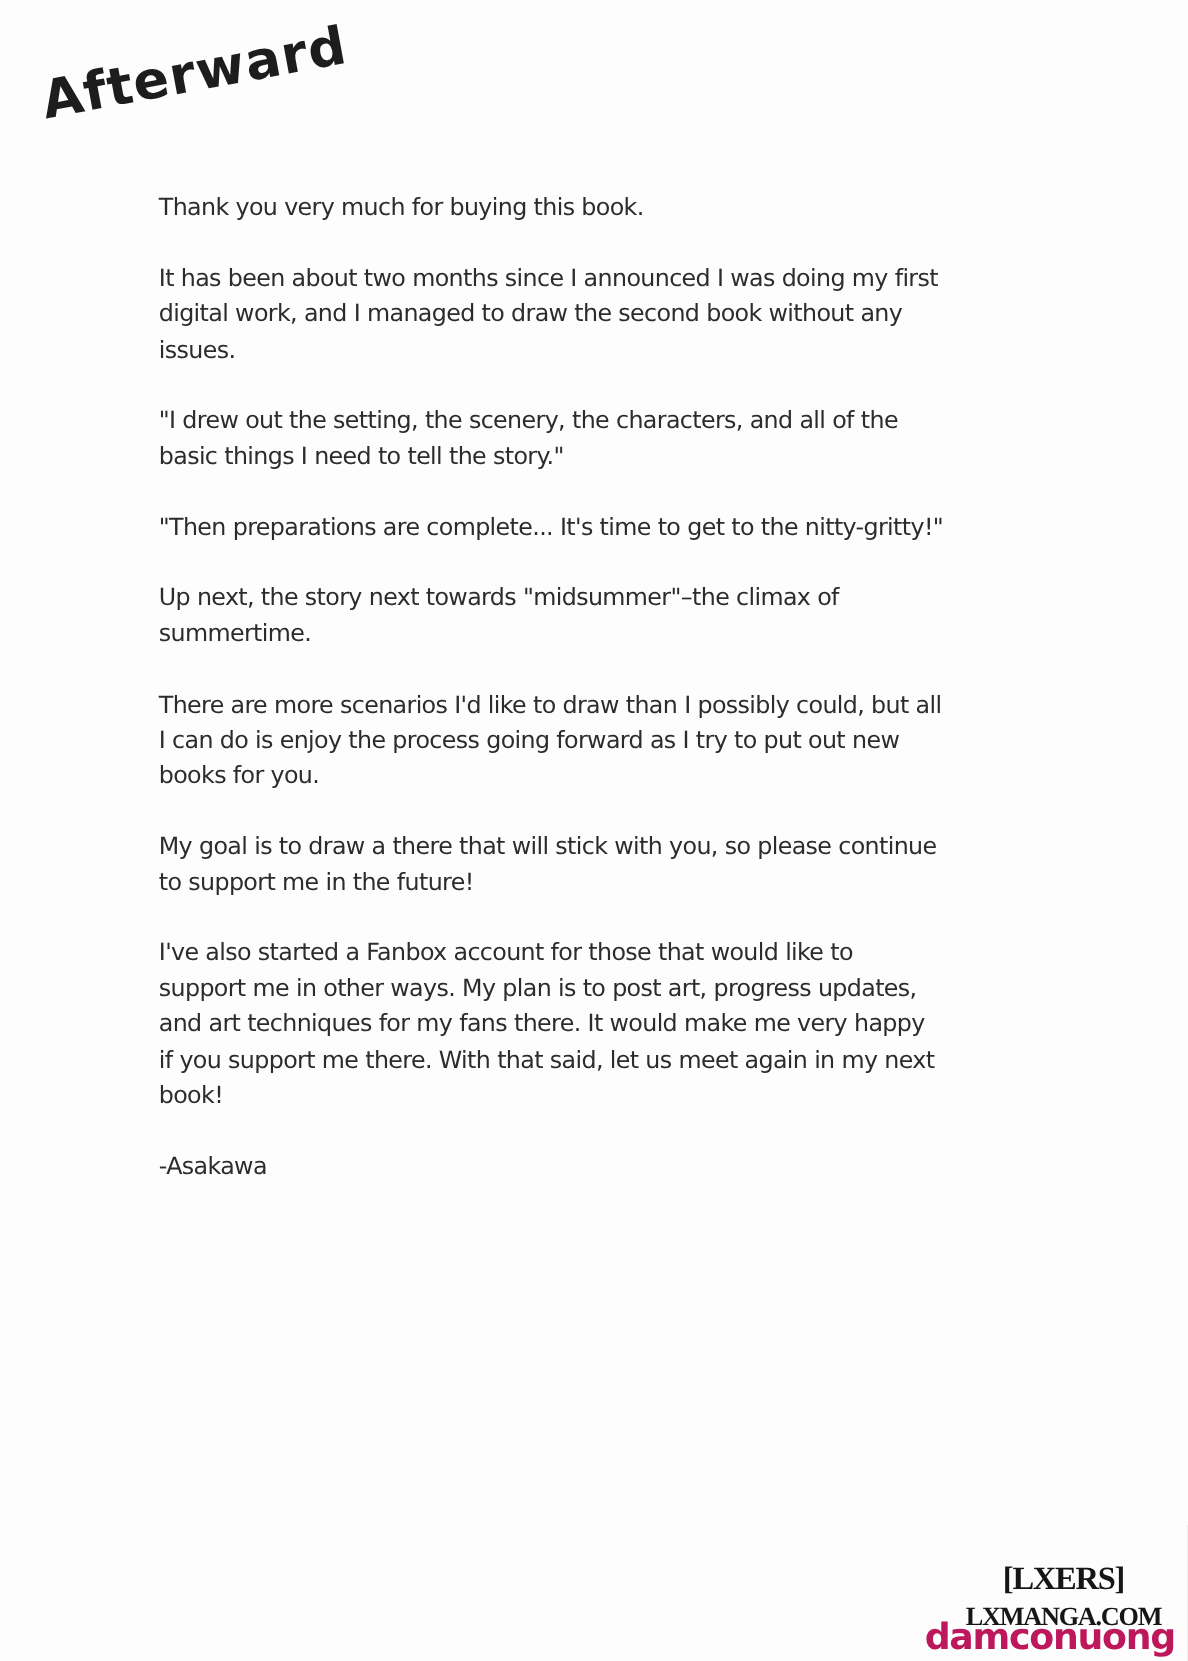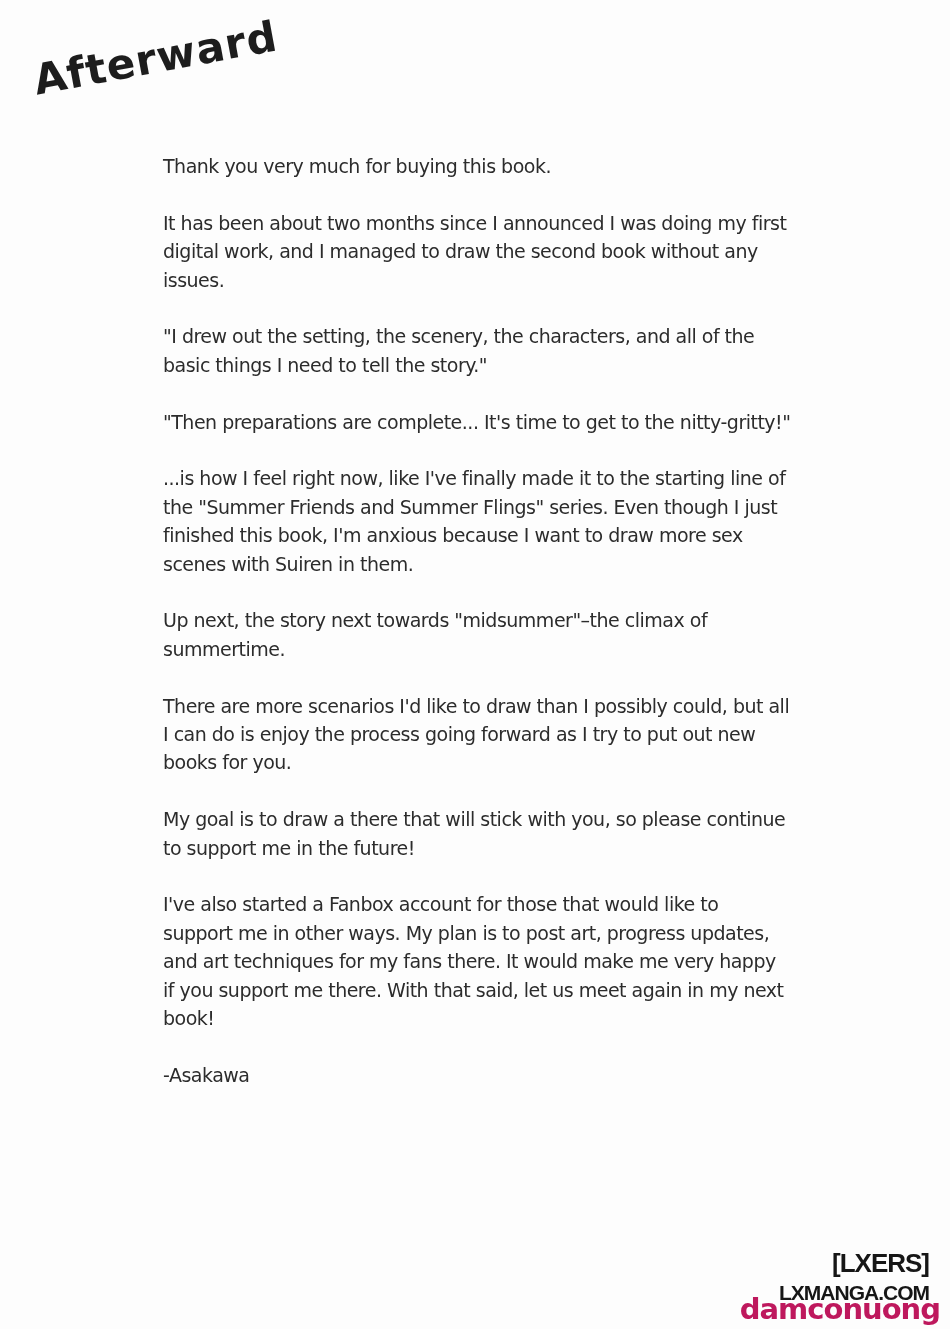--- a/index.html
+++ b/index.html
@@ -25,21 +25,20 @@
   }
   .body-text {
     position: absolute;
     left: 127px;
     top: 152px;
     width: 770px;
     color: #2c2c2c;
     font-size: 19px;
     line-height: 28.4px;
     letter-spacing: -0.5px;
-    margin-left: 36px;
   }
   .body-text p {
     margin: 0 0 28.4px 0;
     white-space: pre-line;
   }
   .signature {
     margin: 0;
     white-space: pre-line;
   }
   .wm-faint {
@@ -50,24 +49,24 @@
     font-weight: 700;
     letter-spacing: -1px;
     color: #be185d;
     z-index: 1;
     white-space: nowrap;
   }
   .wm-block {
     position: absolute;
     right: 21px;
     top: 1248px;
-    text-align: right;
+    text-align: center;
     z-index: 2;
     color: #161616;
-    font-family: Liberation Sans, sans-serif;
+    font-family: Liberation Serif, serif;
   }
   .wm-group {
     font-size: 26px;
     font-weight: 700;
     letter-spacing: -1px;
     line-height: 30px;
     text-shadow: 0 0 2px #fdfdfd;
   }
   .wm-site {
     font-size: 21px;
@@ -85,24 +84,20 @@
   <div class="title">Afterward</div>
 
   <div class="body-text">
     <p>Thank you very much for buying this book.</p>
     <p>It has been about two months since I announced I was doing my first
 digital work, and I managed to draw the second book without any
 issues.</p>
     <p>"I drew out the setting, the scenery, the characters, and all of the
 basic things I need to tell the story."</p>
     <p>"Then preparations are complete... It's time to get to the nitty-gritty!"</p>
-    <p>...is how I feel right now, like I've finally made it to the starting line of
-the "Summer Friends and Summer Flings" series. Even though I just
-finished this book, I'm anxious because I want to draw more sex
-scenes with Suiren in them.</p>
     <p>Up next, the story next towards "midsummer"–the climax of
 summertime.</p>
     <p>There are more scenarios I'd like to draw than I possibly could, but all
 I can do is enjoy the process going forward as I try to put out new
 books for you.</p>
     <p>My goal is to draw a there that will stick with you, so please continue
 to support me in the future!</p>
     <p>I've also started a Fanbox account for those that would like to
 support me in other ways. My plan is to post art, progress updates,
 and art techniques for my fans there. It would make me very happy

